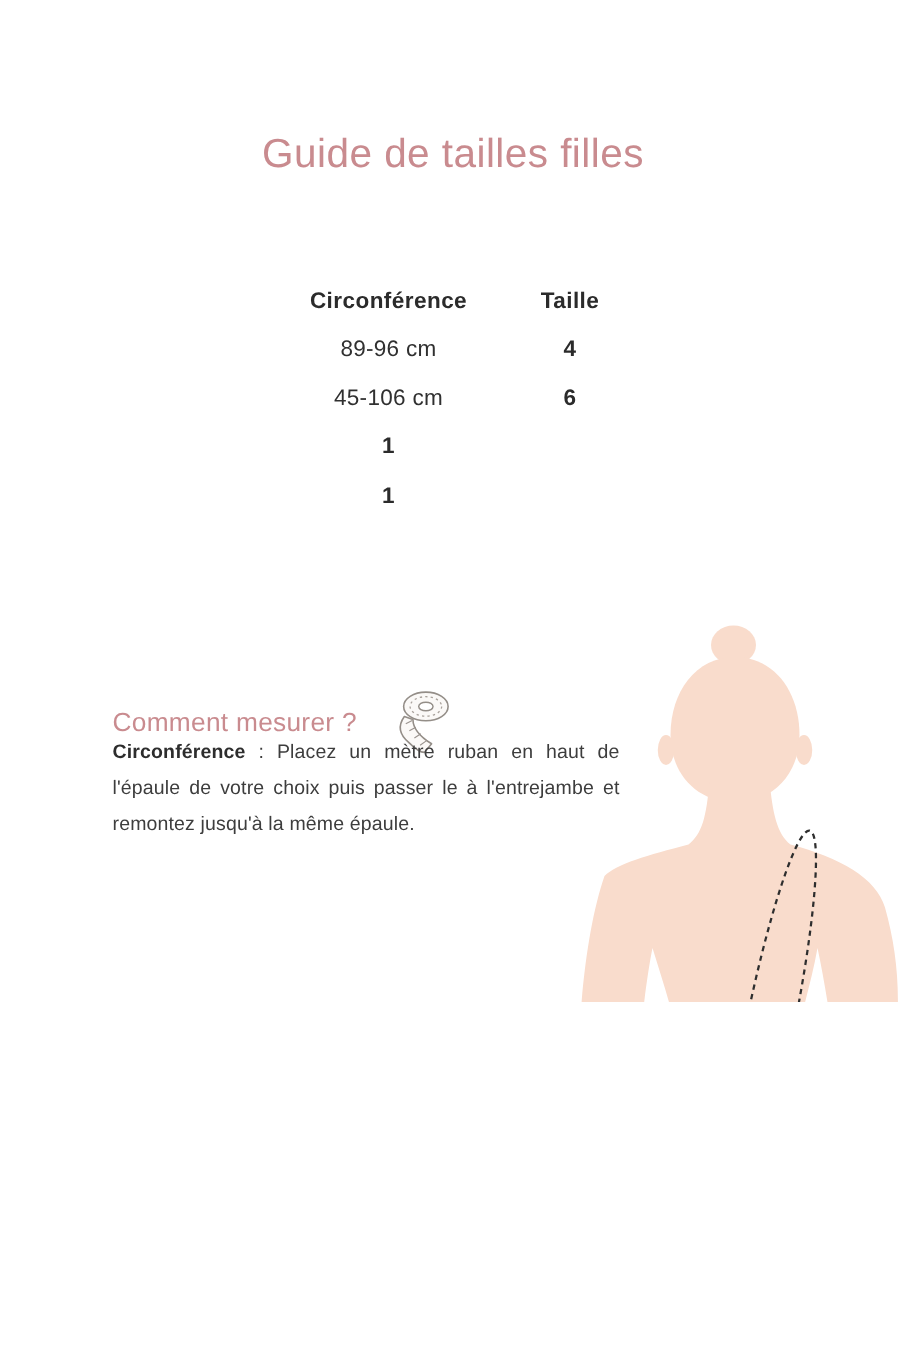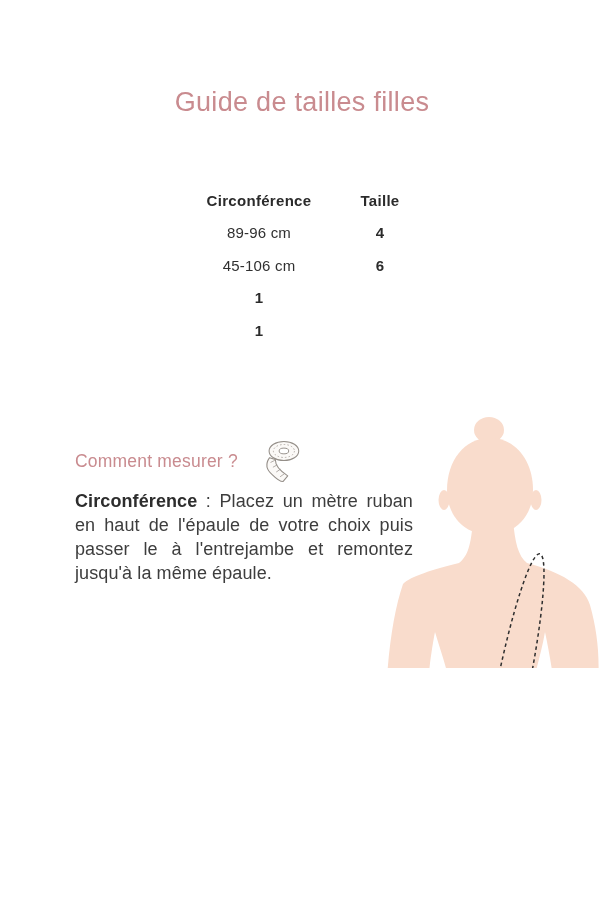--- a/index.html
+++ b/index.html
@@ -17,31 +17,31 @@
     font-size:27px; font-weight:400; letter-spacing:0.3px;
     color:#c98b8f;
   }
   .size-table { position:absolute; left:190px; top:184px; width:242px; }
   .tr { display:grid; grid-template-columns:138px 104px; height:32.5px; align-items:center; }
   .td { text-align:center; font-size:15px; color:#2b2b2b; letter-spacing:0.2px; }
   .tr.th .td { font-weight:700; font-size:15px; letter-spacing:0.3px; }
   .td.val { font-weight:500; color:#303030; }
   .td.size { font-weight:700; }
   .how-row {
-    position:absolute; left:75px; top:438px;
+    position:absolute; left:75px; top:458px;
     display:flex; align-items:center; gap:22px;
   }
   .how-heading {
     margin:0; font-size:17.5px; font-weight:400;
     color:#c98b8f; letter-spacing:0.2px;
   }
   .tape-icon { flex:0 0 auto; }
   .desc {
     position:absolute; left:75px; top:489px; width:338px;
-    margin:0; font-size:18px; line-height:24px;
+    margin:0; font-size:13px; line-height:24px;
     text-align:justify; color:#3d3d3d; letter-spacing:0.1px;
   }
   .desc strong { font-weight:700; color:#2d2d2d; }
   .silhouette { position:absolute; left:380px; top:412px; width:224px; height:494px; }
 </style>
 </head>
 <body>
 
 <div class="page">
 

